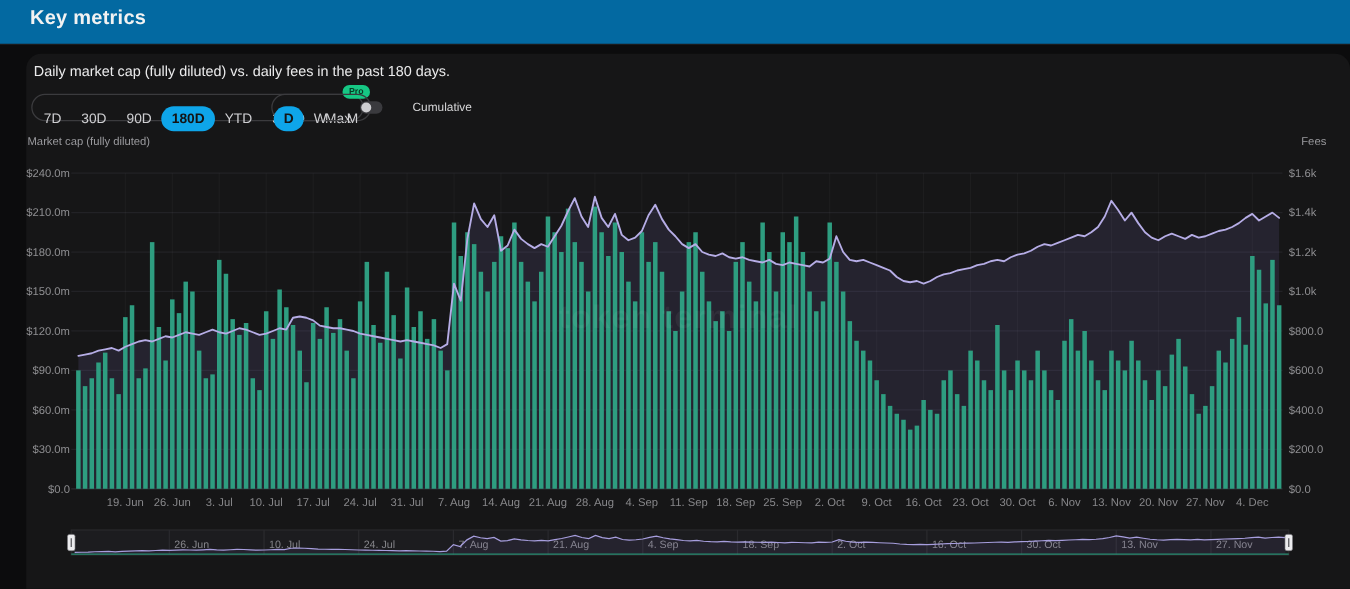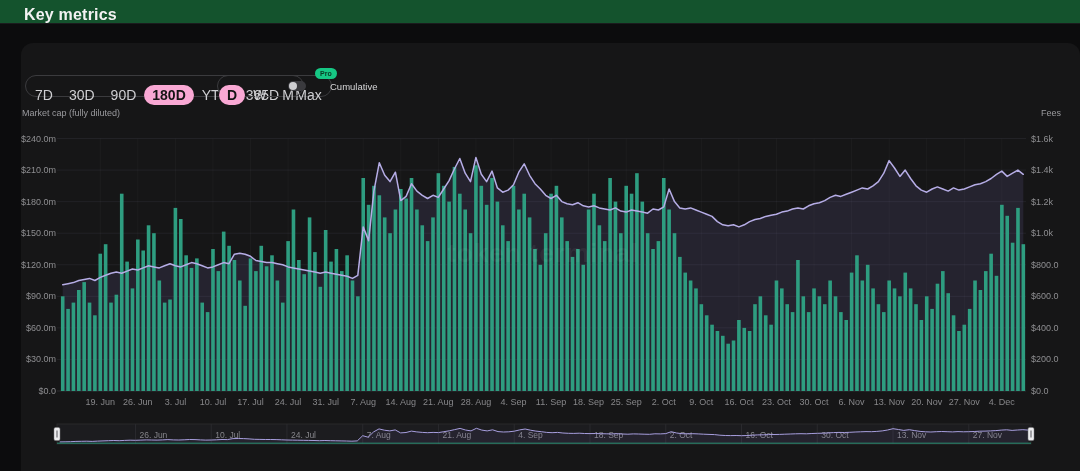--- a/index.html
+++ b/index.html
@@ -1,38 +1,38 @@
 <!DOCTYPE html>
 <html><head>
 <meta charset="utf-8">
 <style>
   * { margin:0; padding:0; box-sizing:border-box; }
   html,body { width:1080px; height:471px; overflow:hidden; background:#0c0c0d;
     font-family:"Liberation Sans", sans-serif; }
   .page { position:relative; width:1080px; height:471px; }
 
   
-  .hdr { position:absolute; left:0; top:0; width:1080px; height:24px;
-    background:#14532d; border-bottom:1px solid #1b1b1d; }
+  .hdr { position:absolute; left:0; top:0; width:1080px; height:36px;
+    background:#0369a1; border-bottom:1px solid #1b1b1d; }
   .hdr h1 { position:absolute; left:24px; top:6px; font-size:16px; font-weight:700;
     color:#f2f2f2; letter-spacing:.2px; }
 
   
   .card { position:absolute; left:21px; top:43px; width:1059px; height:440px;
     background:#161617; border-radius:12px; }
   .subtitle { position:absolute; left:6px; top:9px; font-size:11.5px; color:#ebebec; }
 
   .controls { position:absolute; left:0; top:32px; width:100%; height:22px; }
   .pill-group { position:absolute; display:flex; align-items:center; height:22px;
     border:1px solid #3b3b3e; border-radius:999px; padding:0 1px; }
   #range-group { left:4px; }
   #gran-group { left:196px; }
-  .pill { font-size:14px; color:#cfcfd2; padding:0 8px; height:20px; line-height:20px;
+  .pill { font-size:11px; color:#cfcfd2; padding:0 8px; height:20px; line-height:20px;
     border-radius:999px; cursor:pointer; white-space:nowrap;margin-top:18px; }
-  .pill.active { background:#f9a8d4; color:#141414; font-weight:700; }
+  .pill.active { background:#0ea5e9; color:#141414; font-weight:700; }
   .pro-badge { position:absolute; right:-6px; top:-8px; background:#16c784; color:#093a24;
     font-size:7px; font-weight:700; padding:2px 5px; border-radius:999px; line-height:1; }
   .toggle-row { position:absolute; left:267px; top:0; height:22px; display:flex;
     align-items:center; gap:24px; }
   .toggle { width:18px; height:10px; border-radius:999px; background:#3a3a3e;
     position:relative; cursor:pointer; display:inline-block; }
   .toggle .knob { position:absolute; left:1px; top:1px; width:8px; height:8px;
     border-radius:50%; background:#cfcfd2; }
   .toggle-label { font-size:9.5px; color:#d6d6d8; }
 
@@ -43,20 +43,21 @@
 </head>
 <body>
 
 <div class="page">
 
   <div class="hdr">
     <h1>Key metrics</h1>
   </div>
 
   <div class="card">
+    <div class="subtitle">Daily market cap (fully diluted) vs. daily fees in the past 180 days.</div>
 
     <div class="controls">
       <div class="pill-group" id="range-group">
         <span class="pro-badge">Pro</span>
       <span class="pill">7D</span>
           <span class="pill">30D</span>
           <span class="pill">90D</span>
           <span class="pill active">180D</span>
           <span class="pill">YTD</span>
           <span class="pill">365D</span>

